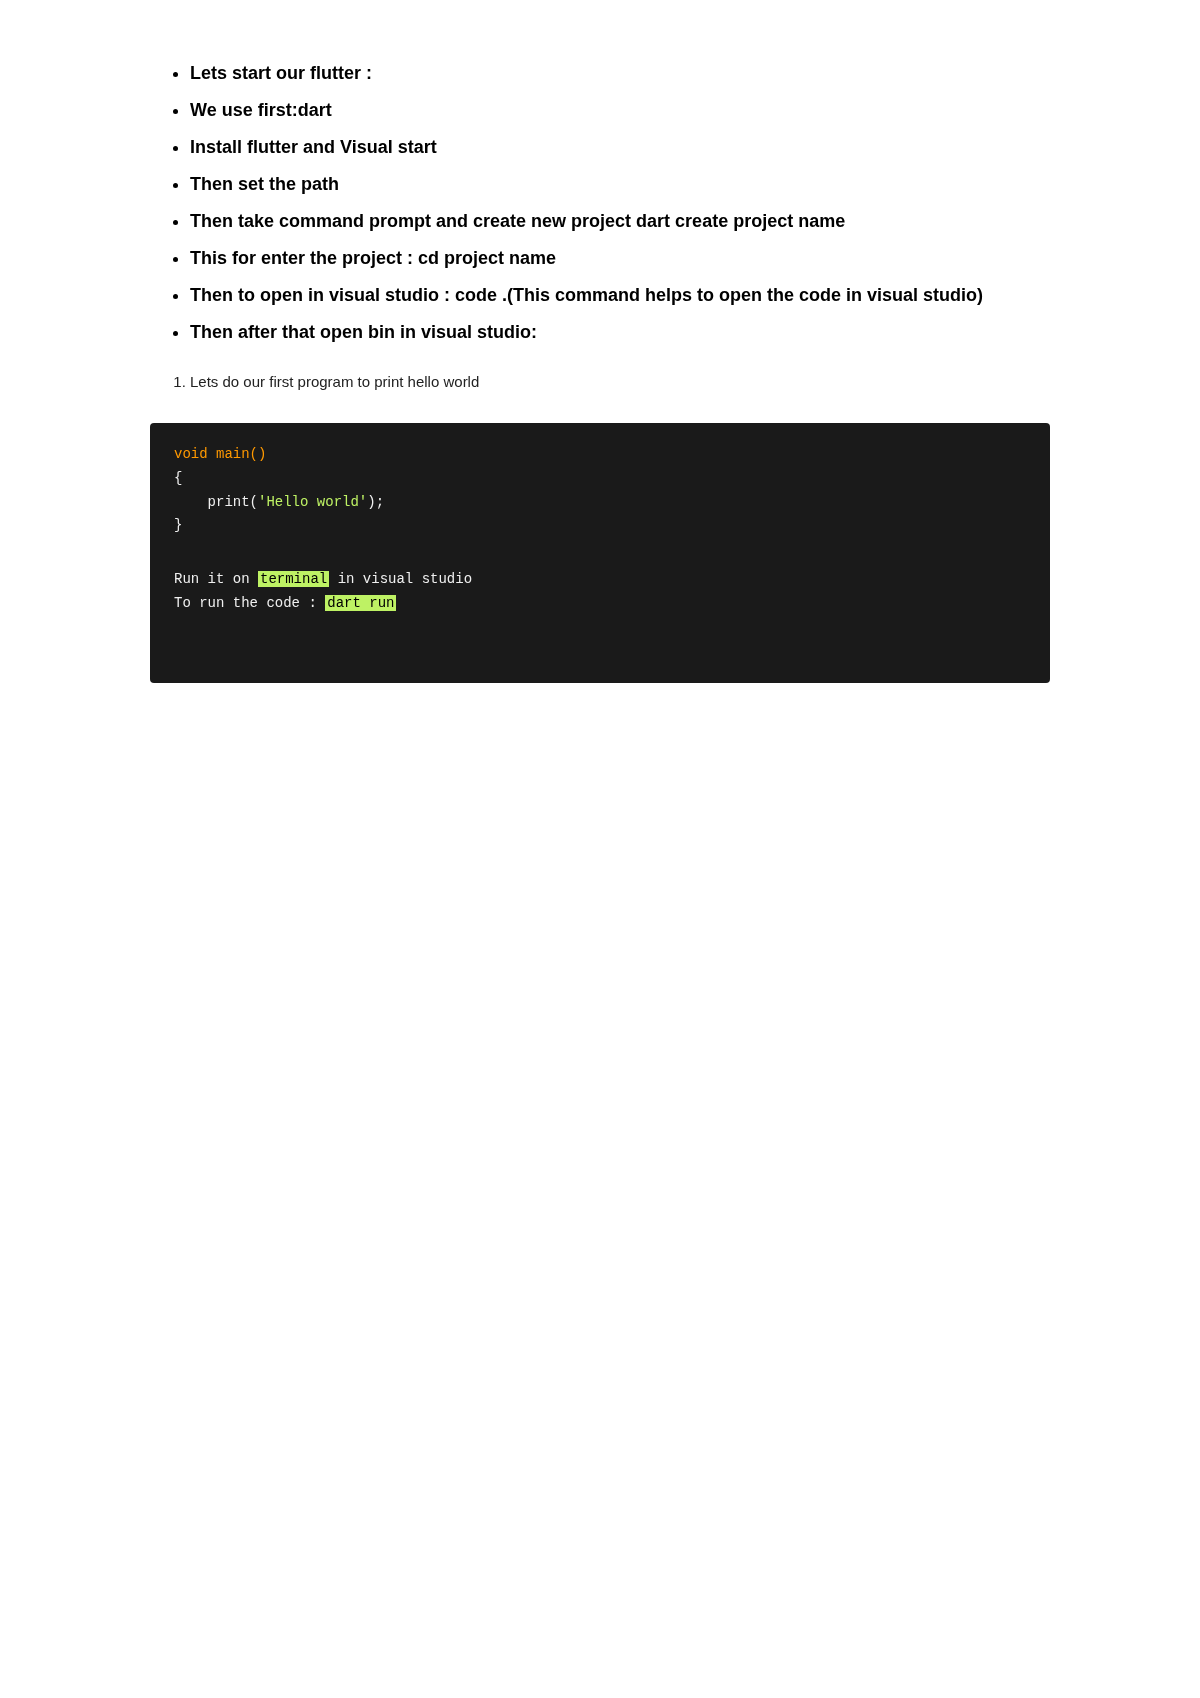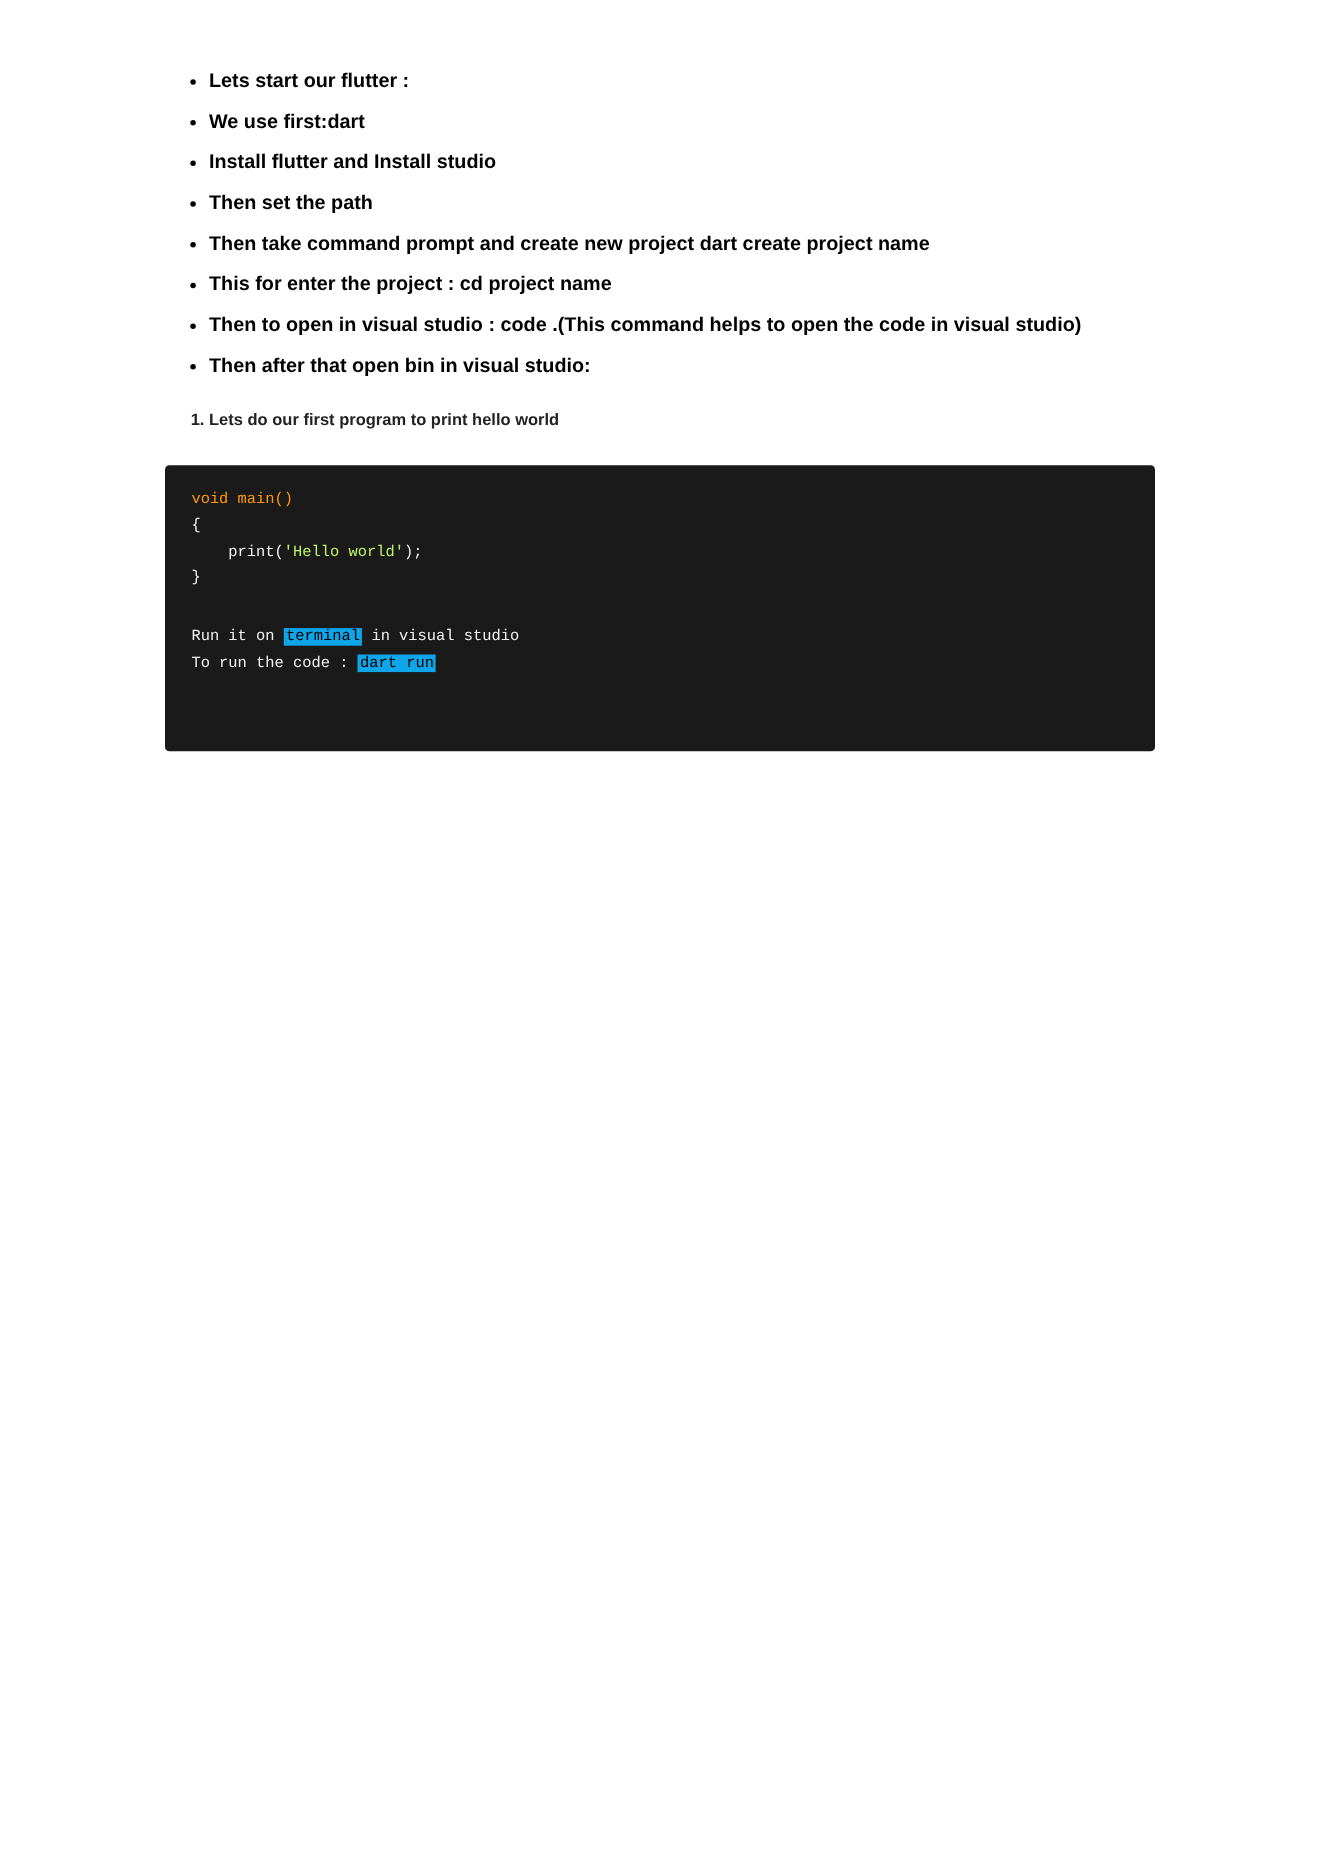--- a/index.html
+++ b/index.html
@@ -36,21 +36,21 @@
     }
 
     ol.numbered-list {
       list-style: decimal;
       padding-left: 40px;
       margin-bottom: 20px;
     }
 
     ol.numbered-list li {
       font-size: 15px;
-      font-weight: 700;
+      font-weight: 400;
       color: #222;
       line-height: 1.6;
     }
 
     .code-block {
       background: #1a1a1a;
       color: #f0f0f0;
       font-family: 'Courier New', Courier, monospace;
       font-size: 14px;
       padding: 20px 24px;
@@ -67,42 +67,42 @@
     .code-string {
       color: #bef264;
       text-align: center;
     }
 
     .code-normal {
       color: #f0f0f0;
     }
 
     .highlight-yellow {
-      background-color: #0ea5e9;
+      background-color: #bef264;
       color: #000000;
       padding: 0 2px;
     }
 
     .code-line {
       display: block;
     }
 
     .section-gap {
       margin-bottom: 6px;
     }
   </style>
 </head>
 <body>
 
 <div class="content-area">
 
   <ul class="bullet-list">
     <li>Lets start our flutter :</li>
     <li>We use first:dart</li>
-    <li>Install flutter and Install studio</li>
+    <li>Install flutter and Visual start</li>
     <li>Then set the path</li>
     <li>Then take command prompt and create new project dart create project name</li>
     <li>This for enter the project : cd project name</li>
     <li>Then to open in visual studio : code .(This command helps to open the code in visual studio)</li>
     <li>Then after that open bin in visual studio:</li>
   </ul>
 
   <ol class="numbered-list">
     <li>Lets do our first program to print hello world</li>
   </ol>

